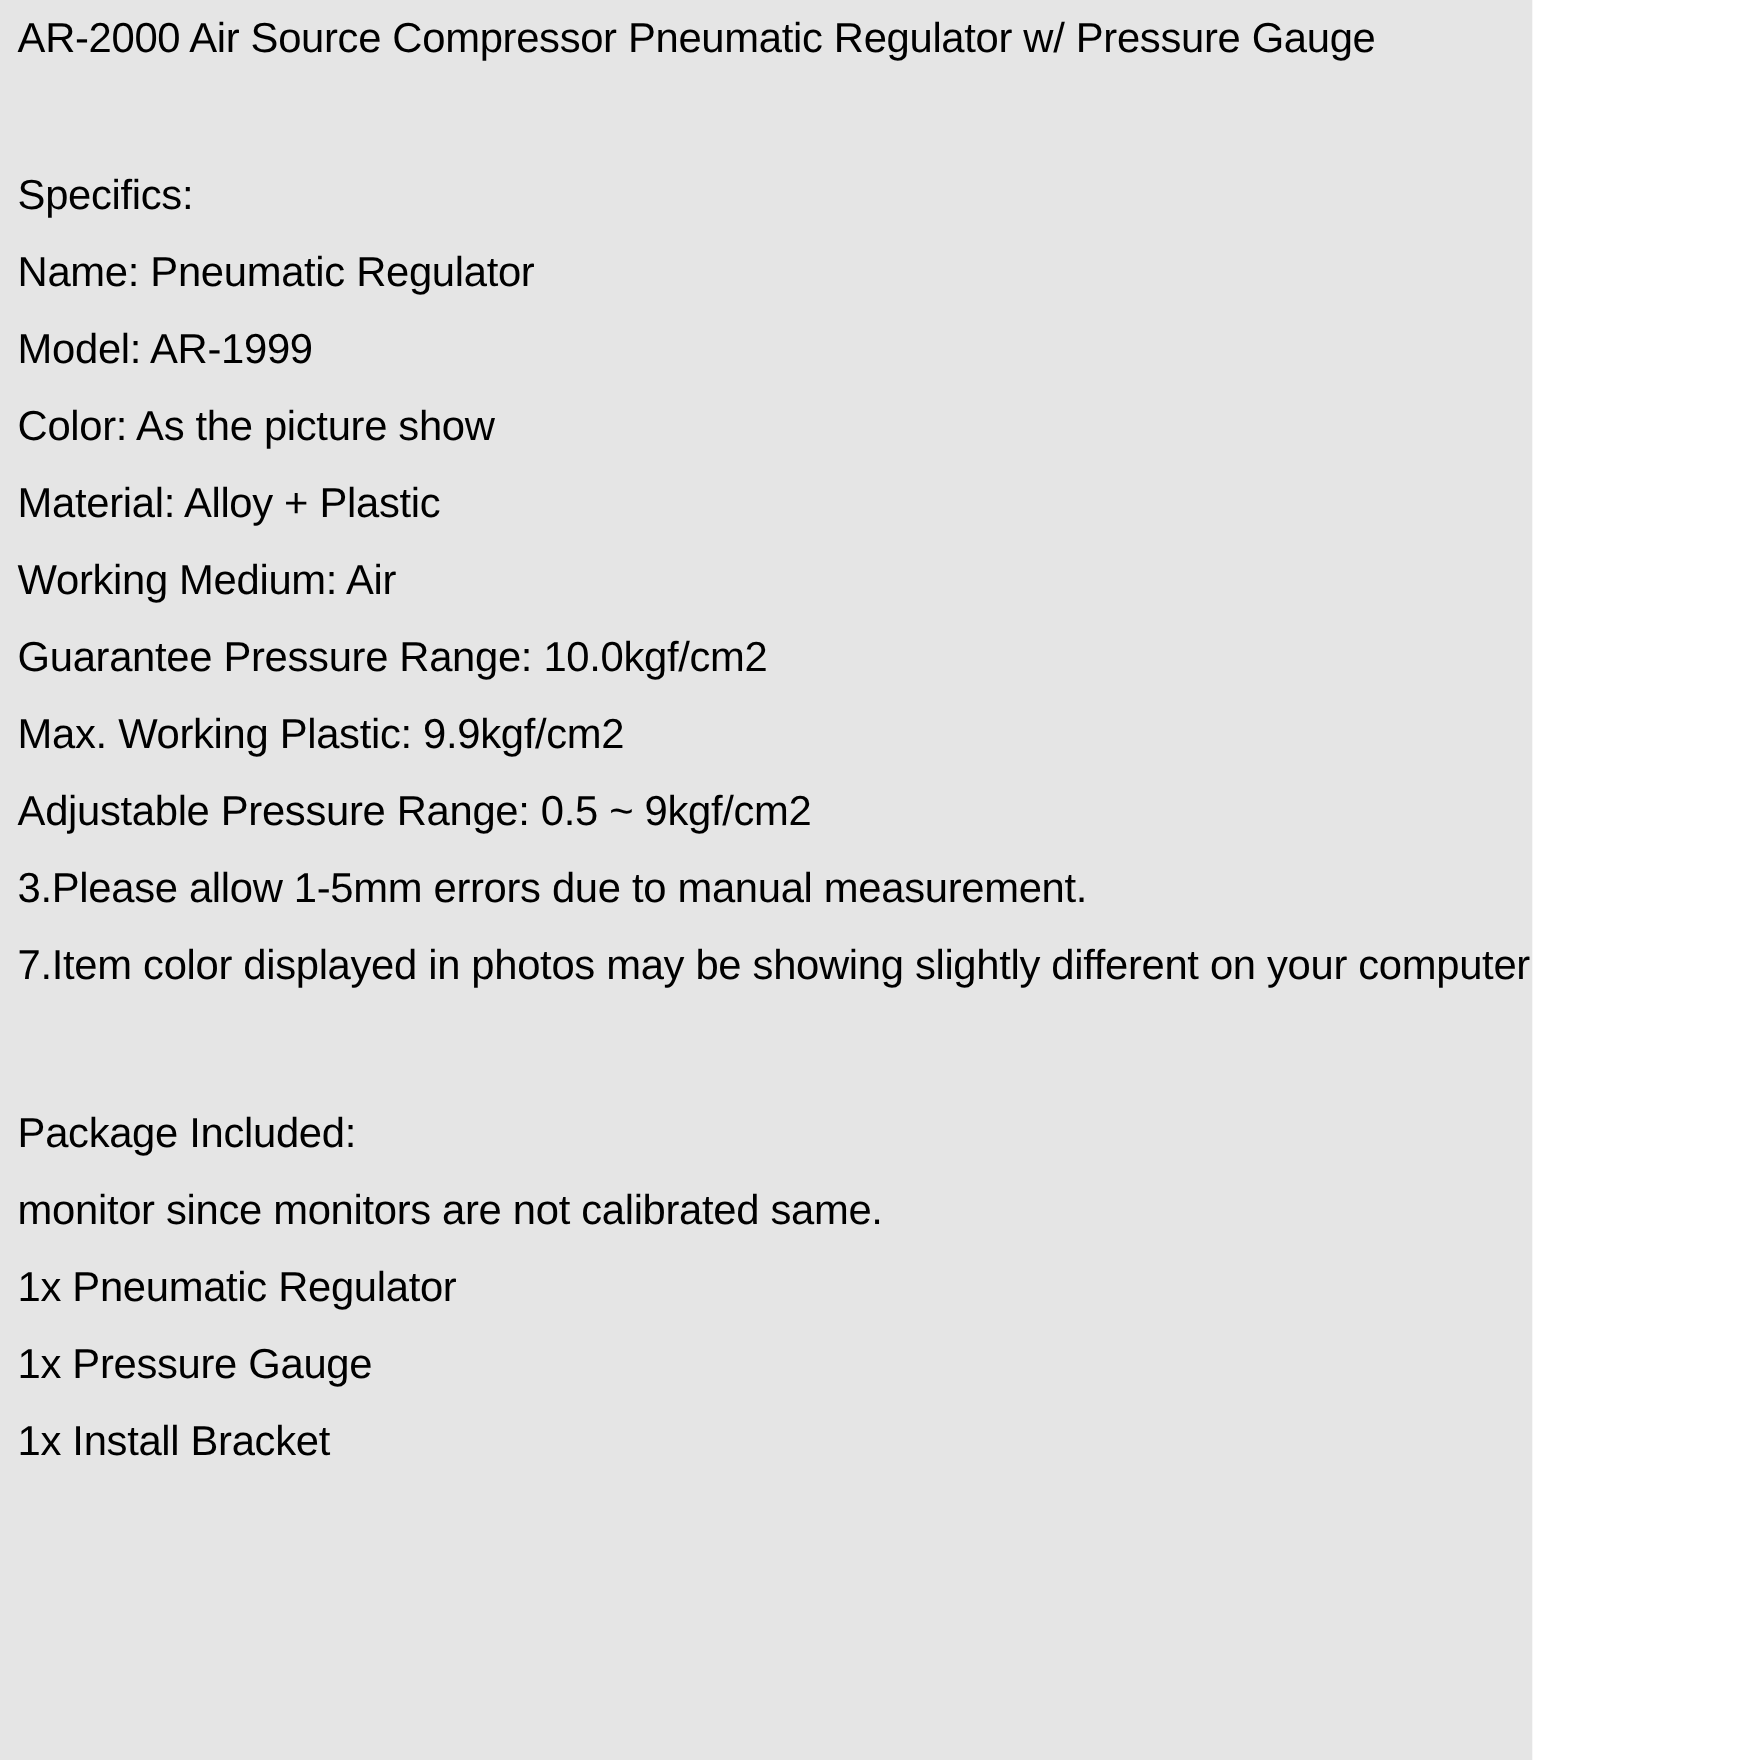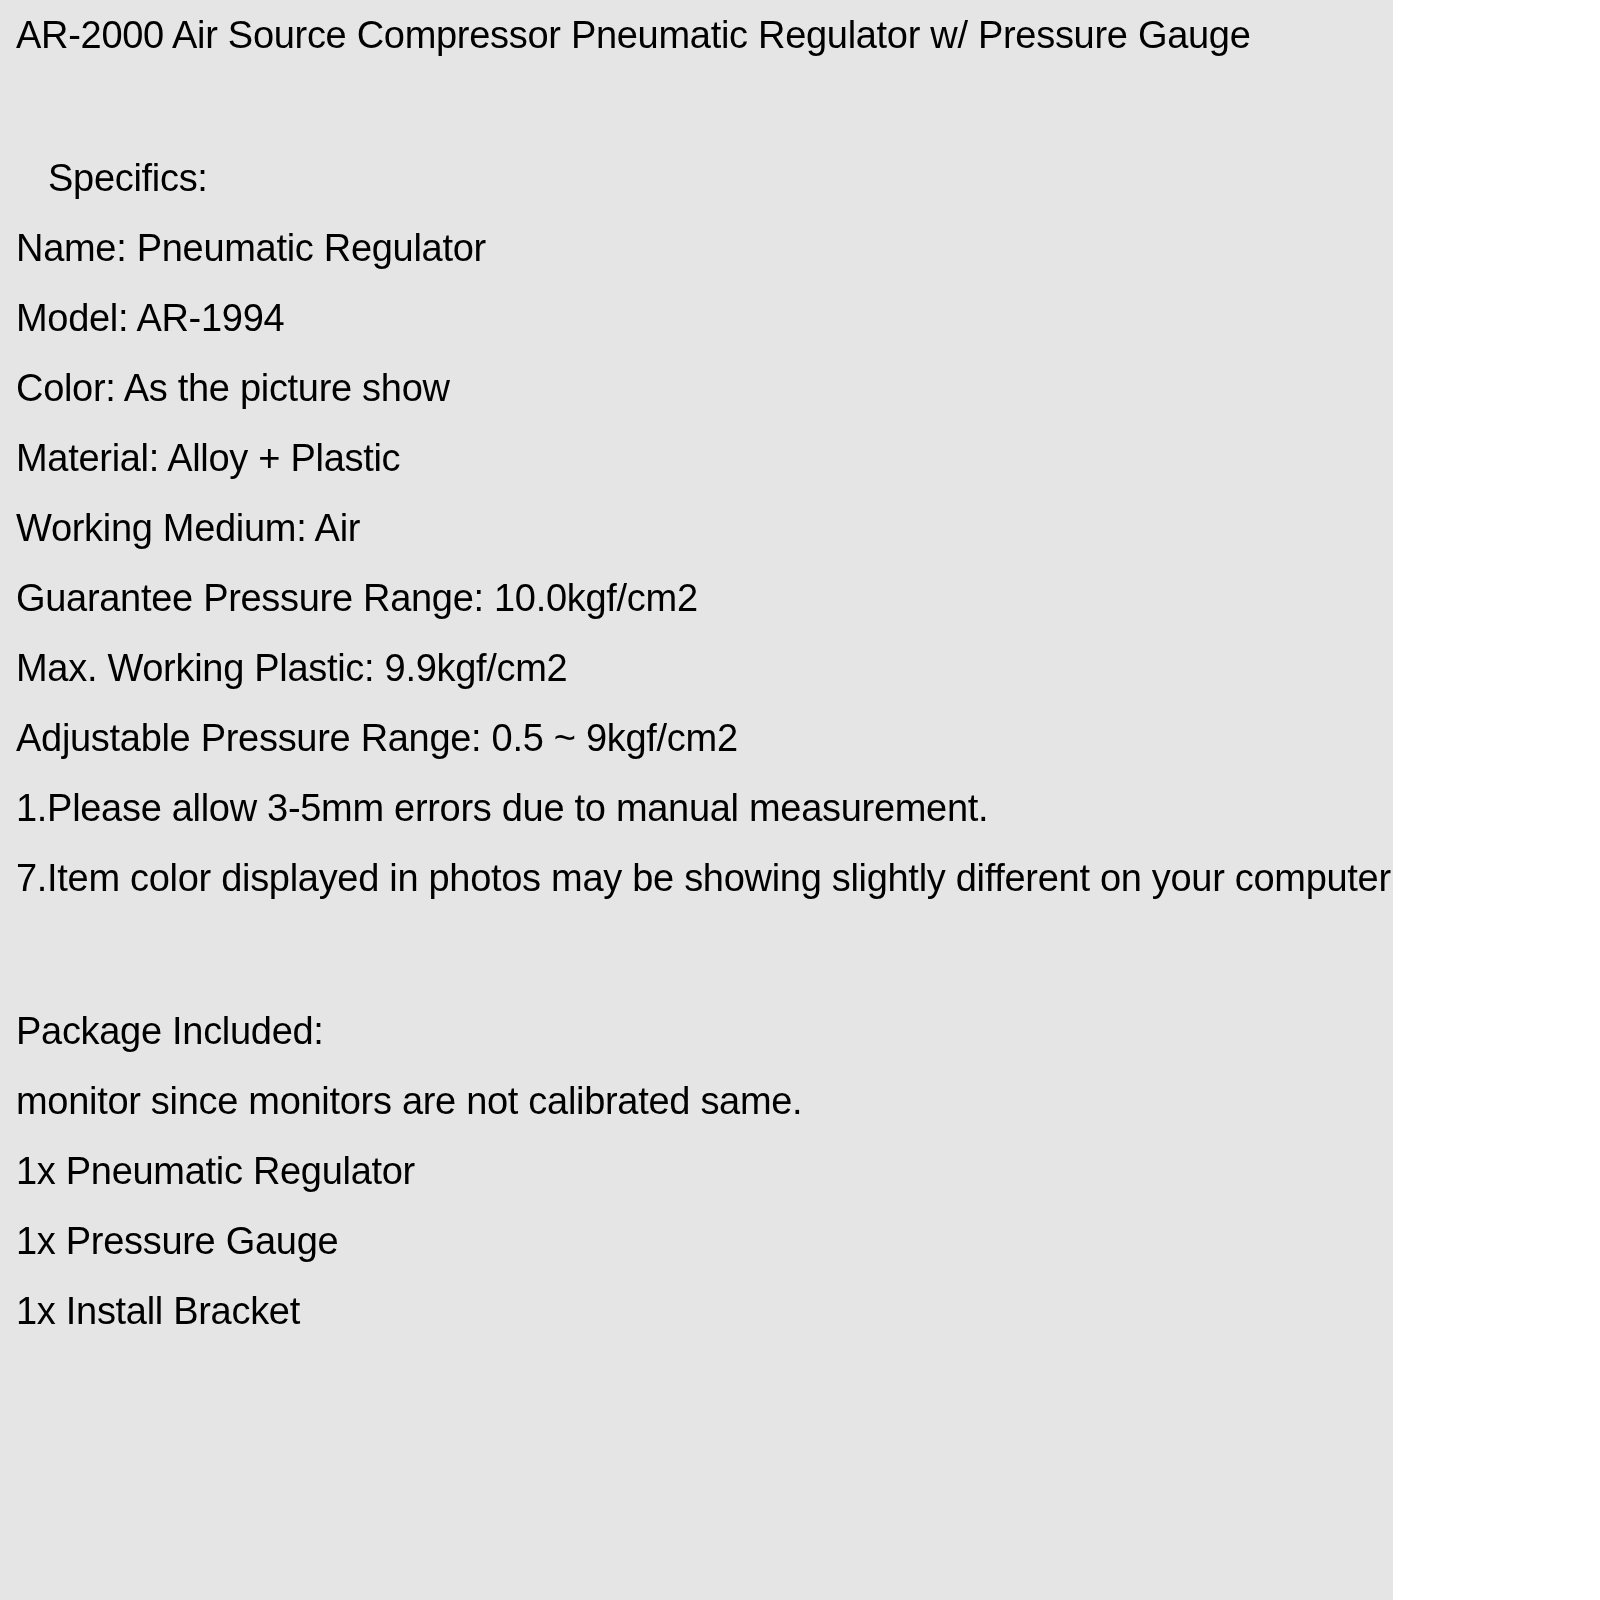--- a/index.html
+++ b/index.html
@@ -25,47 +25,46 @@
     white-space: nowrap;
     letter-spacing: -0.3px;
     margin: 0;
     font-weight: normal;
   }
   .title {
     margin-top: 0;
   }
   .specifics-heading {
     margin-top: 73px;
-    margin-left: 32px;
   }
   .note-heading {
     margin-top: 92px;
   }
   .package-heading {
     margin-top: 83px;
   }
 </style>
 </head>
 <body>
 
 <div class="page">
 
   <div class="line title">AR-2000 Air Source Compressor Pneumatic Regulator w/ Pressure Gauge</div>
 
   <div class="line specifics-heading">Specifics:</div>
   <div class="line">Name: Pneumatic Regulator</div>
-  <div class="line">Model: AR-1994</div>
+  <div class="line">Model: AR-1999</div>
   <div class="line">Color: As the picture show</div>
   <div class="line">Material: Alloy + Plastic</div>
   <div class="line">Working Medium: Air</div>
   <div class="line">Guarantee Pressure Range: 10.0kgf/cm2</div>
   <div class="line">Max. Working Plastic: 9.9kgf/cm2</div>
   <div class="line">Adjustable Pressure Range: 0.5 ~ 9kgf/cm2</div>
 
-  <div class="line">1.Please allow 3-5mm errors due to manual measurement.</div>
+  <div class="line">3.Please allow 1-5mm errors due to manual measurement.</div>
   <div class="line">7.Item color displayed in photos may be showing slightly different on your computer</div>
   <div class="line package-heading">Package Included:</div>
 
   <div class="line">monitor since monitors are not calibrated same.</div>
   <div class="line">1x Pneumatic Regulator</div>
   <div class="line">1x Pressure Gauge</div>
   <div class="line">1x Install Bracket</div>
 
 </div>
 

